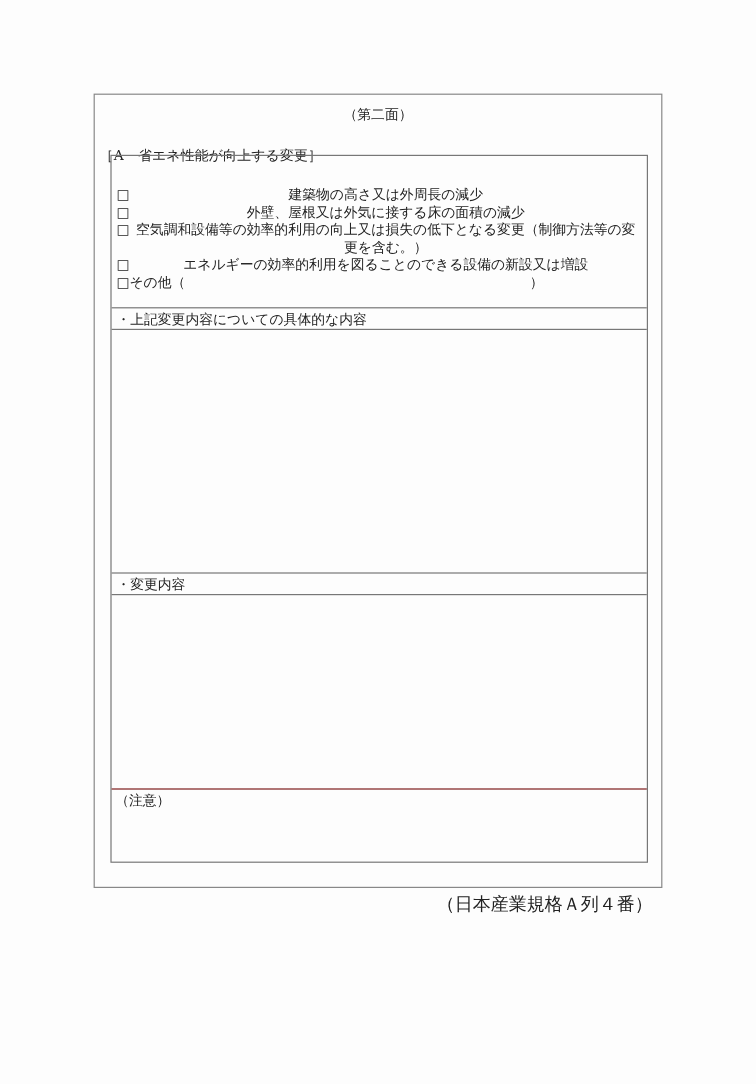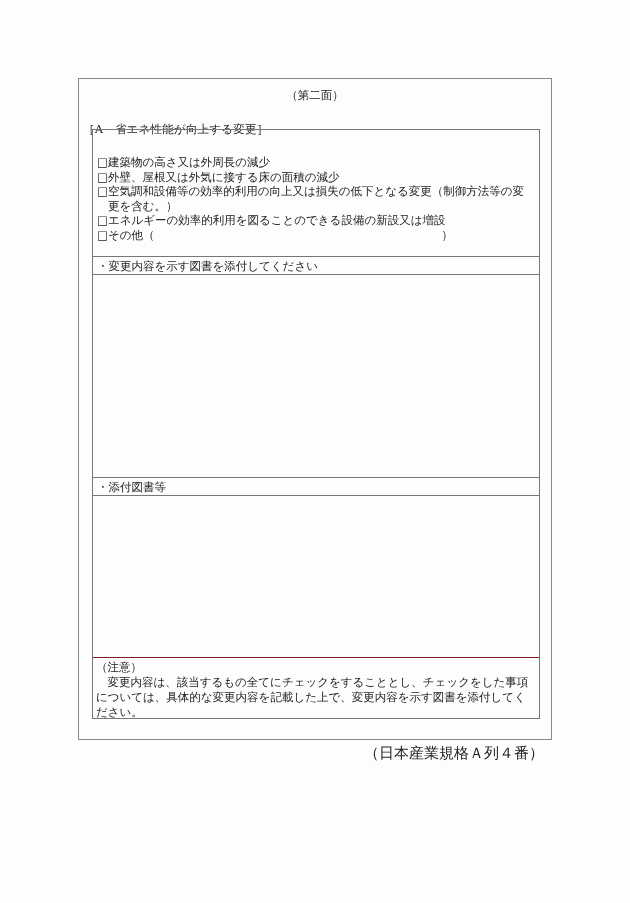--- a/index.html
+++ b/index.html
@@ -52,21 +52,21 @@
     .row.bordered-top { border-top: 1px solid #777; }
     .checklist {
       position: absolute;
       left: 0; right: 0; top: 19px;
       padding: 6px 4px 0 4px;
       line-height: 14.5px;
       font-size: 11.5px;
     }
     .check-item { display: flex; }
     .check-box { flex: 0 0 auto; }
-    .check-text { flex: 1 1 auto; }
+    .check-text { flex: 1 1 auto; text-align: center; }
     .check-item.other .paren-close { margin-left: auto; padding-right: 82px; }
     .notes {
       position: absolute;
       left: 0; right: 0; top: 527px;
       border-top: 1px solid #7f1d1d;
       padding: 2px 3px 0 3px;
       line-height: 15px;
       font-size: 11.5px;
     }
     .notes .note-body { text-indent: 1em; }
@@ -105,29 +105,28 @@
       </div>
       <div class="check-item other">
         <span class="check-box">□</span>
         <span>その他（</span>
         <span></span>
         <span class="paren-close">）</span>
       </div>
     </div>
 
     <div class="row header bordered-top" style="top:126px; height:19px;">
-      <span>・変更内容を示す図書を添付してください</span>
+      <span>・上記変更内容についての具体的な内容</span>
     </div>
     <div class="row" style="top:145px; height:202px;"></div>
 
     <div class="row header bordered-top" style="top:347px; height:19px;">
-      <span>・添付図書等</span>
+      <span>・変更内容</span>
     </div>
     <div class="row" style="top:366px; height:161px;"></div>
 
     <div class="notes">
       <div>（注意）</div>
-      <div class="note-body">変更内容は、該当するもの全てにチェックをすることとし、チェックをした事項については、具体的な変更内容を記載した上で、変更内容を示す図書を添付してください。</div>
     </div>
   </div>
 </div>
 
 <div class="footer-label">（日本産業規格Ａ列４番）</div>
 
 </body></html>

